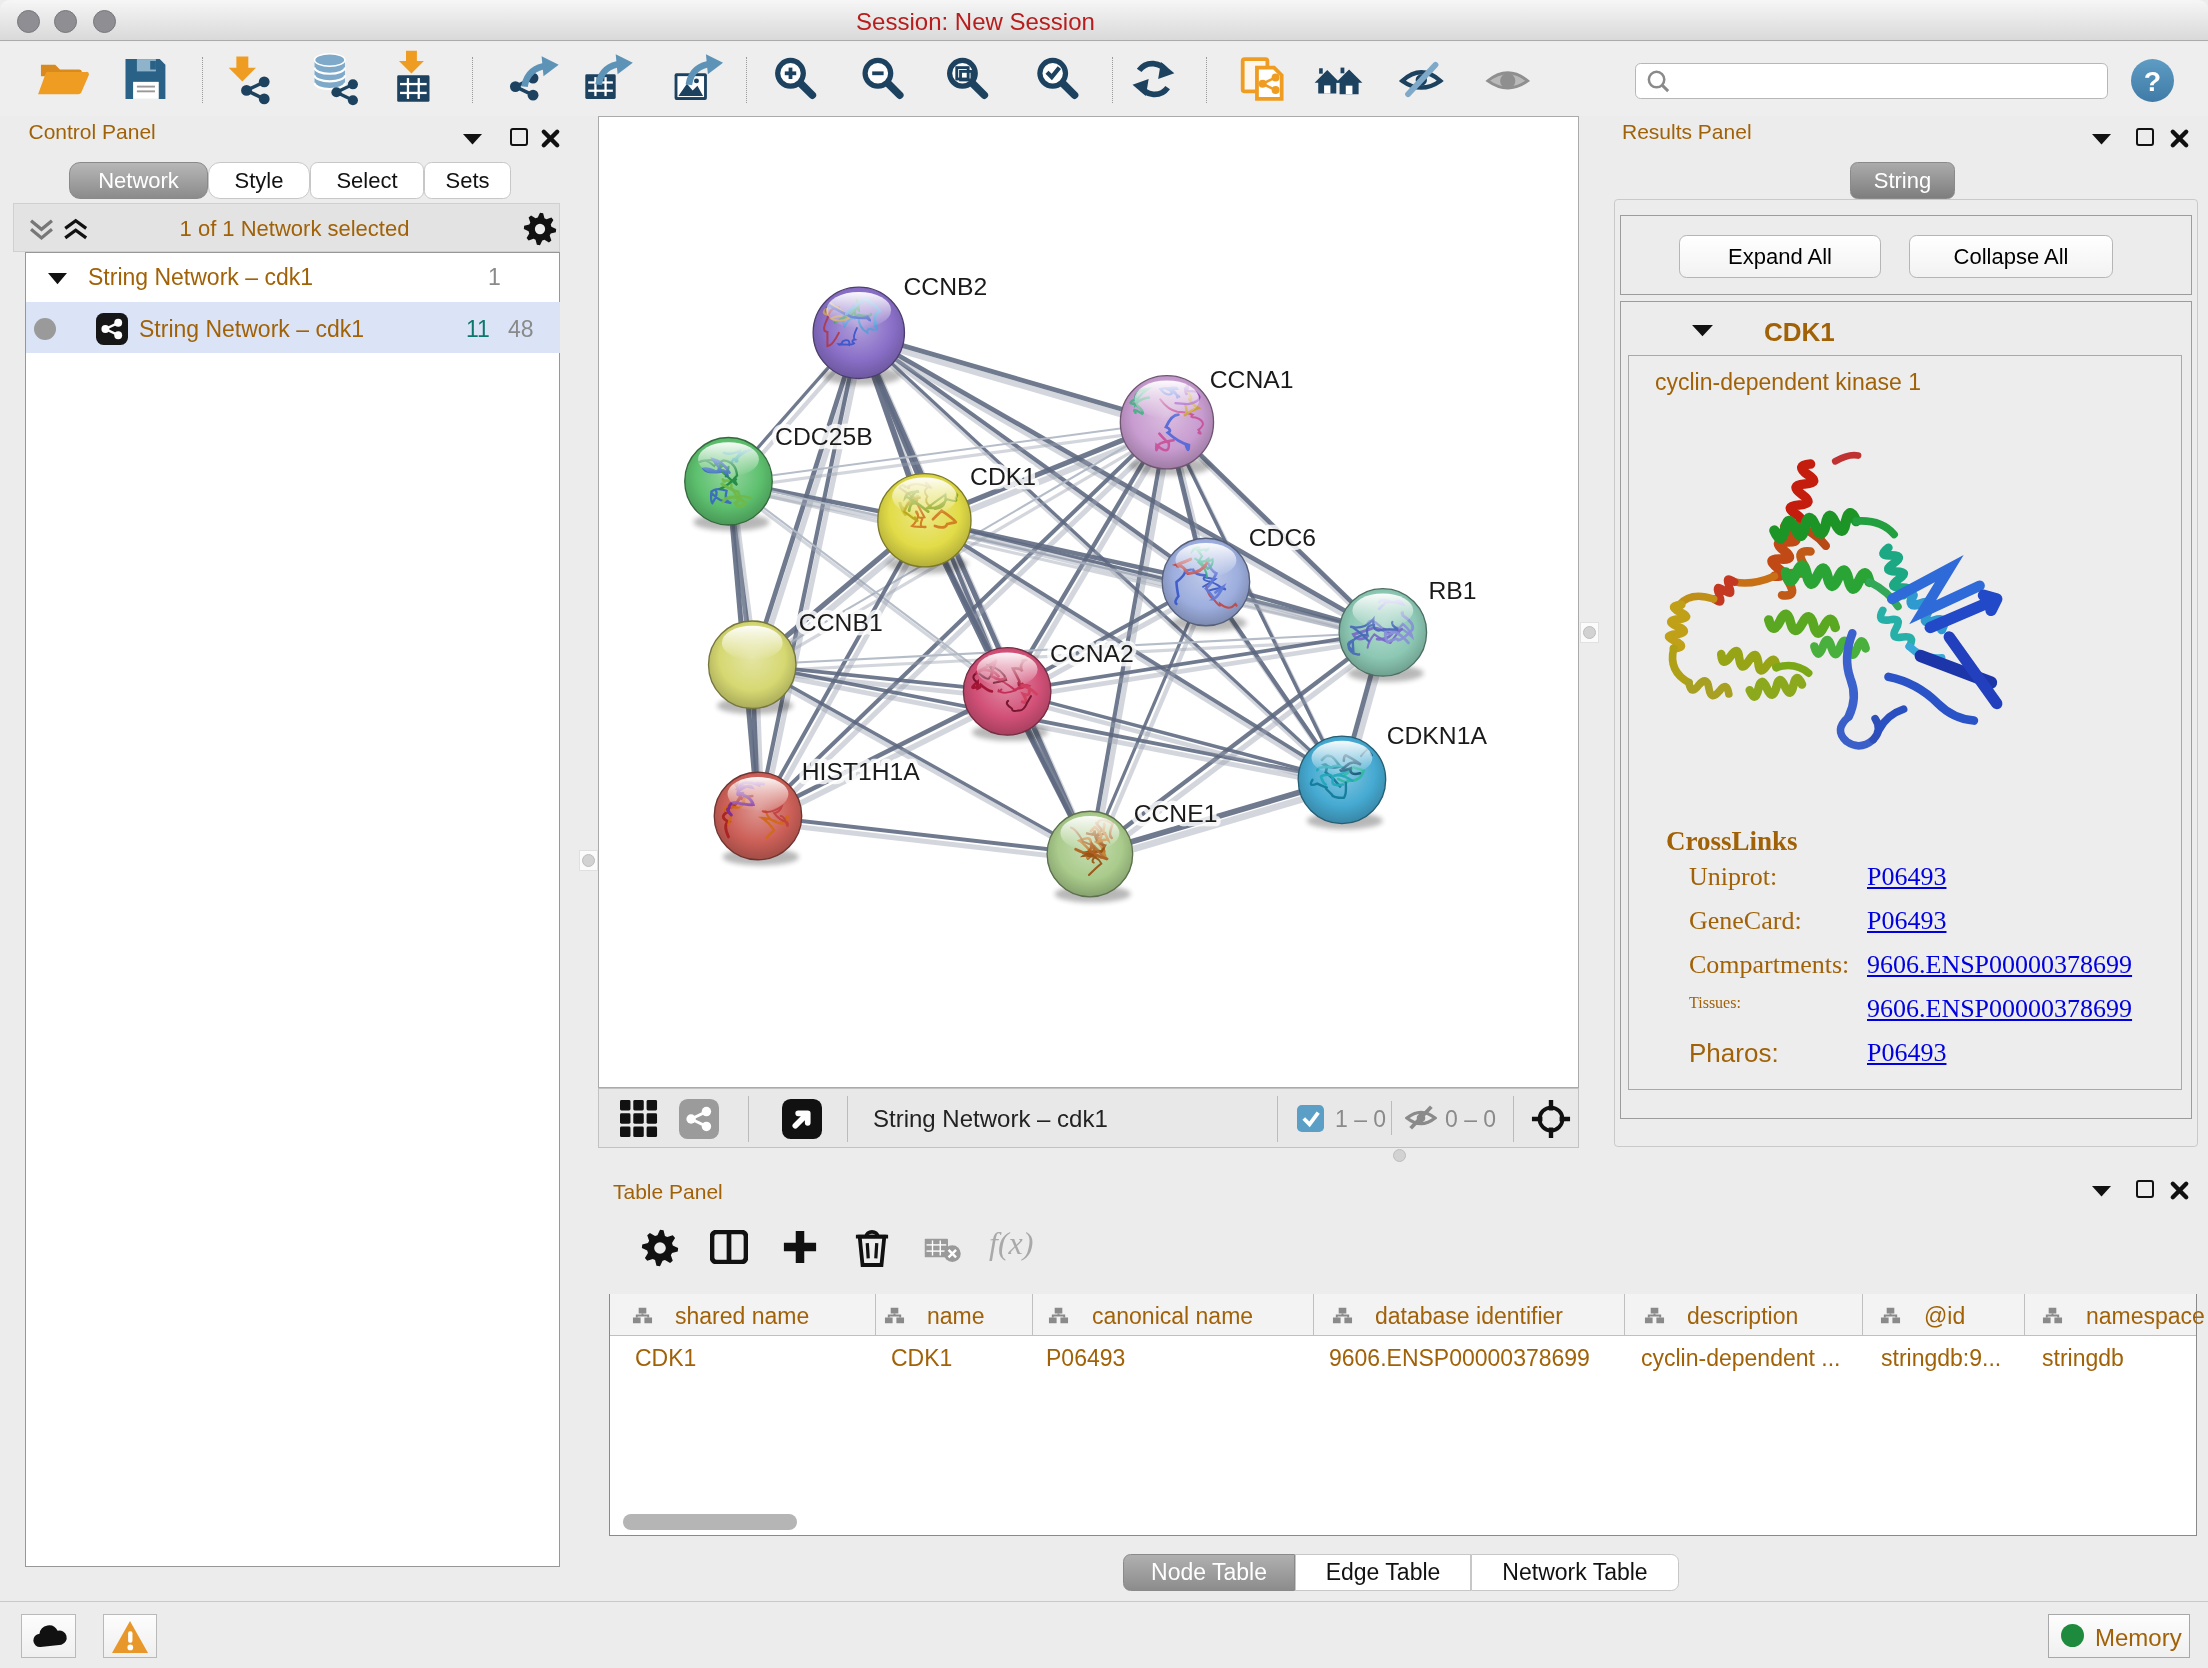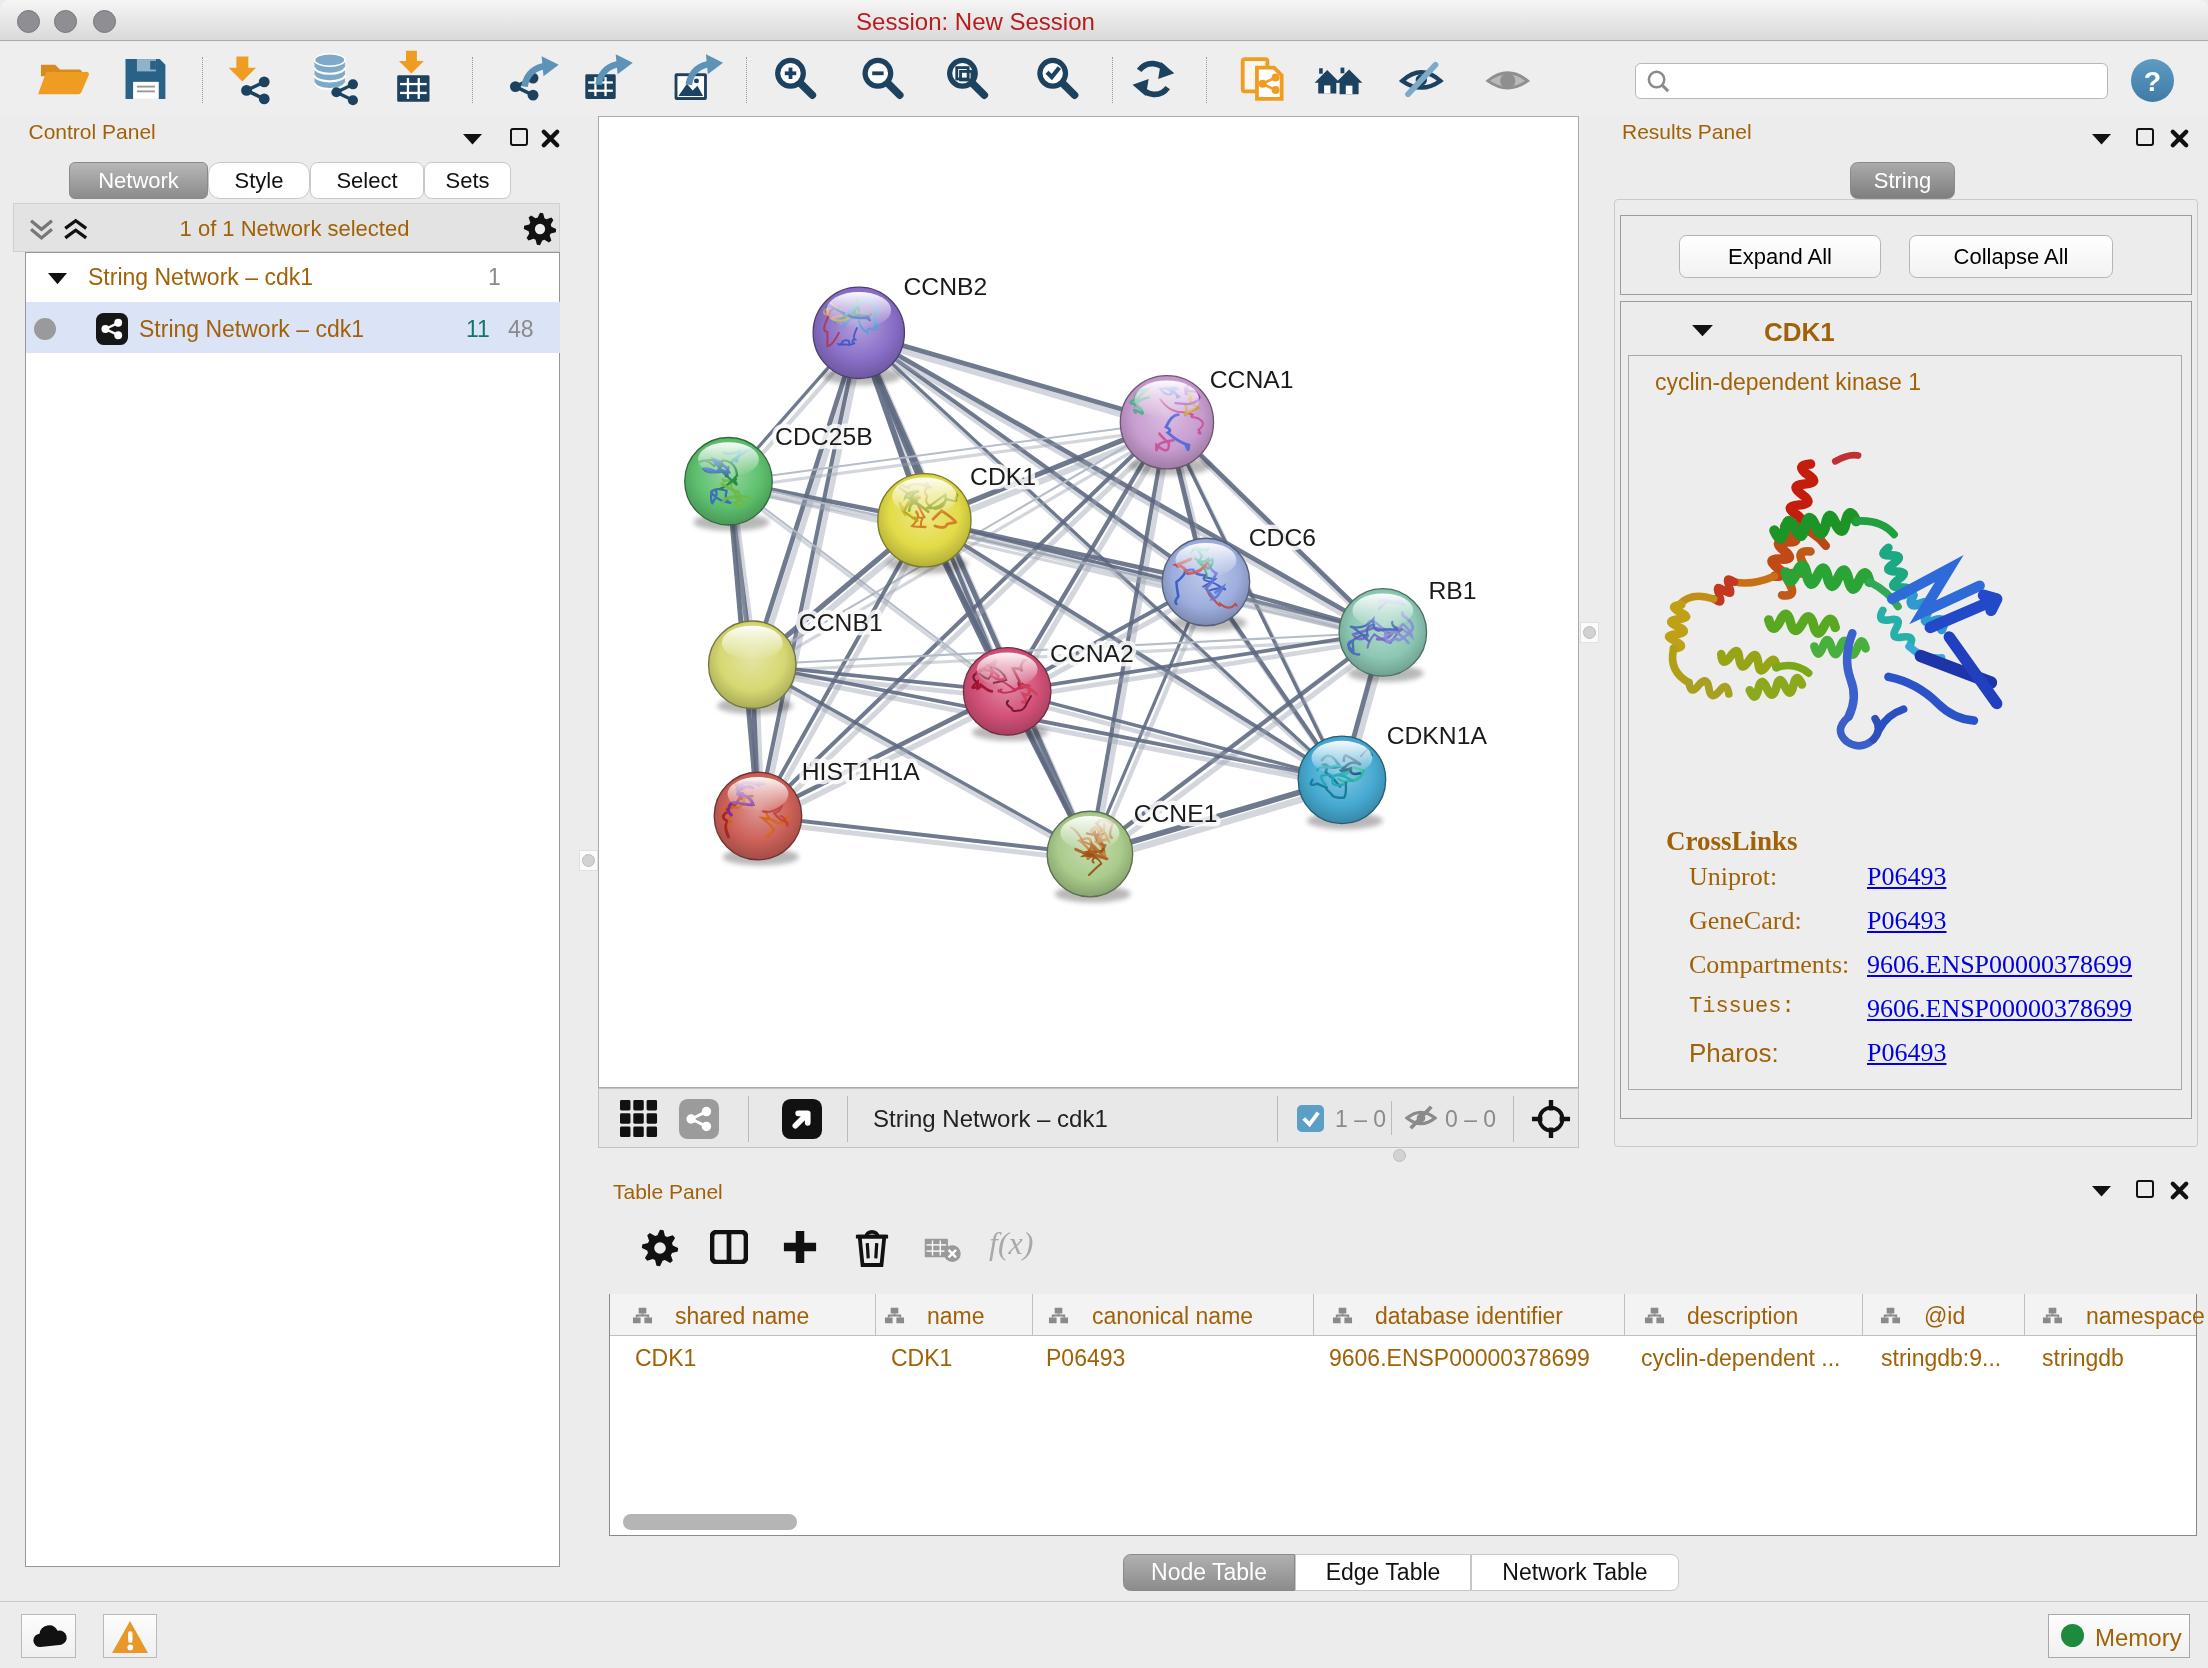--- a/index.html
+++ b/index.html
@@ -182,21 +182,21 @@
 <div class="abs" style="left:2131px;top:59px;width:43px;height:43px;border-radius:50%;background:linear-gradient(#5e9cc4,#3f7ba6)"></div>
 <div class="t" style="left:2131px;top:65px;width:43px;text-align:center;font-size:28.5px;font-weight:bold;color:#fff">?</div>
 <div class="t" style="left:28.5px;top:120px;font-size:21px">Control Panel</div>
 <svg style="position:absolute;left:462px;top:133px" width="21" height="12.4" viewBox="0 0 22 13">
     <path d="M1,1 L21,1 L11.0,12 z" fill="#111"></path>
   </svg>
 <div style="position:absolute;left:510px;top:128px;width:18px;height:18px;border:2.5px solid #111;border-radius:2.9px"></div>
 <svg style="position:absolute;left:540px;top:128px" width="21" height="21" viewBox="0 0 22 22">
     <path d="M4,4 L18,18 M18,4 L4,18" stroke="#111" stroke-width="4.6" stroke-linecap="round"></path>
   </svg>
-<div class="abs" style="left:69px;top:162px;width:139px;height:37px;border-radius:6px;background:linear-gradient(#b7b7b7,#8b8b8b);color:#fff;border:1px solid #8a8a8a;text-align:center;font-size:22px;line-height:35px">Network</div>
+<div class="abs" style="left:69px;top:162px;width:139px;height:37px;border-radius:11px;background:linear-gradient(#b7b7b7,#8b8b8b);color:#fff;border:1px solid #8a8a8a;text-align:center;font-size:22px;line-height:35px">Network</div>
 <div class="abs" style="left:208px;top:162px;width:102px;height:37px;border-radius:12px;background:#fff;color:#111;border:1px solid #c7c7c7;text-align:center;font-size:22px;line-height:35px">Style</div>
 <div class="abs" style="left:310px;top:162px;width:114px;height:37px;border-radius:7.6px;background:#fff;color:#111;border:1px solid #c7c7c7;text-align:center;font-size:22px;line-height:35px">Select</div>
 <div class="abs" style="left:424px;top:162px;width:87px;height:37px;border-radius:7.6px;background:#fff;color:#111;border:1px solid #c7c7c7;text-align:center;font-size:22px;line-height:35px">Sets</div>
 <div class="abs" style="left:13.3px;top:203px;width:547px;height:49px;background:#e3e3e3;border:1px solid #d0d0d0"></div>
 <svg style="position:absolute;left:27px;top:217px" width="67" height="28.5" viewBox="0 0 70 30">
     <path d="M4,4 l11,9 11,-9 M4,13 l11,9 11,-9" stroke="#777" stroke-width="3.4" fill="none"></path>
     <path d="M40,12 l11,-8 11,8 M40,22 l11,-8 11,8" stroke="#111" stroke-width="3.4" fill="none"></path>
   </svg>
 <div class="t" style="left:114px;top:216px;width:361px;text-align:center;font-size:22px">1 of 1 Network selected</div>
 <svg style="position:absolute;left:521px;top:210px" width="38" height="38" viewBox="0 0 40 40">
@@ -696,21 +696,21 @@
       <path d="M312,316 q-18,6 -26,22" stroke="#2c50c0" stroke-width="8" fill="none" stroke-linecap="round"></path>
     </g>
   </svg>
 <div class="t" style="left:1666px;top:826px;font-size:27px;font-weight:bold;font-family:'Liberation Serif',serif">CrossLinks</div>
 <div class="t" style="left:1689px;top:862px;font-size:26px;font-family:'Liberation Serif',serif">Uniprot:</div>
 <div class="t" style="left:1867px;top:862px;font-size:26px;font-family:'Liberation Serif',serif;color:#0000e0;text-decoration:underline">P06493</div>
 <div class="t" style="left:1689px;top:906px;font-size:26px;font-family:'Liberation Serif',serif">GeneCard:</div>
 <div class="t" style="left:1867px;top:906px;font-size:26px;font-family:'Liberation Serif',serif;color:#0000e0;text-decoration:underline">P06493</div>
 <div class="t" style="left:1689px;top:950px;font-size:26px;font-family:'Liberation Serif',serif">Compartments:</div>
 <div class="t" style="left:1867px;top:950px;font-size:26px;font-family:'Liberation Serif',serif;color:#0000e0;text-decoration:underline">9606.ENSP00000378699</div>
-<div class="t" style="left:1689px;top:994px;font-size:22px;font-family:Liberation Mono, monospace">Tissues:</div>
+<div class="t" style="left:1689px;top:994px;font-size:16px;font-family:Liberation Serif, serif">Tissues:</div>
 <div class="t" style="left:1867px;top:994px;font-size:26px;font-family:'Liberation Serif',serif;color:#0000e0;text-decoration:underline">9606.ENSP00000378699</div>
 <div class="t" style="left:1689px;top:1038px;font-size:26px;font-family:Liberation Sans, sans-serif">Pharos:</div>
 <div class="t" style="left:1867px;top:1038px;font-size:26px;font-family:'Liberation Serif',serif;color:#0000e0;text-decoration:underline">P06493</div>
 <div class="abs" style="left:582px;top:1172px;width:1617px;height:391px;background:#ececec;border-radius:7.6px"></div>
 <div class="t" style="left:613px;top:1180px;font-size:21px">Table Panel</div>
 <svg style="position:absolute;left:2091px;top:1185px" width="21" height="12.4" viewBox="0 0 22 13">
     <path d="M1,1 L21,1 L11.0,12 z" fill="#111"></path>
   </svg>
 <div style="position:absolute;left:2136px;top:1180px;width:18px;height:18px;border:2.5px solid #111;border-radius:2.9px"></div>
 <svg style="position:absolute;left:2169px;top:1180px" width="21" height="21" viewBox="0 0 22 22">

